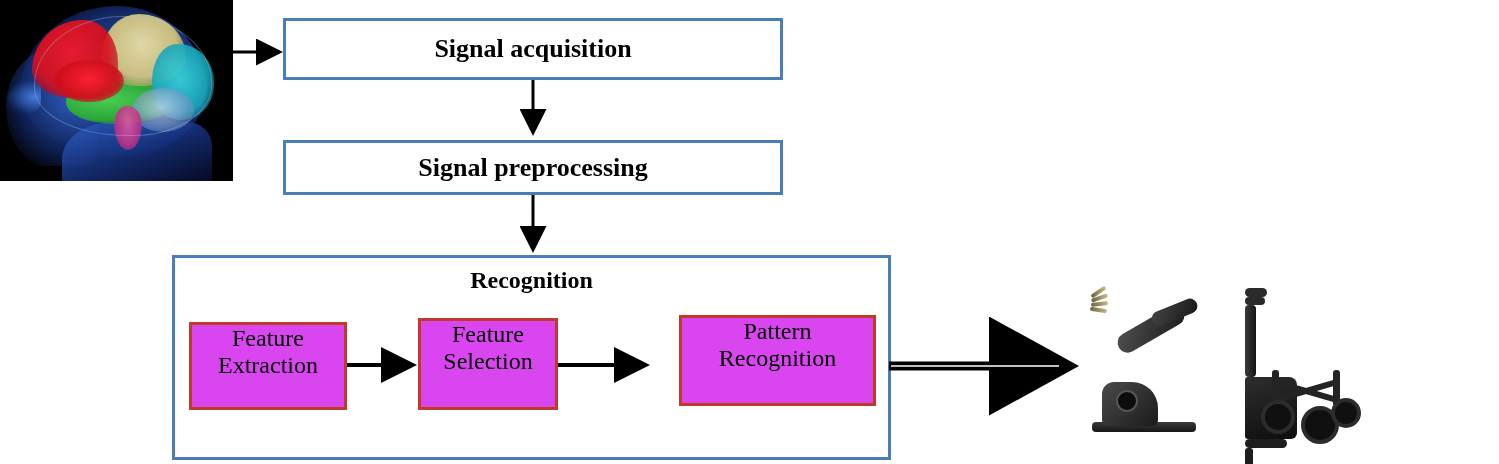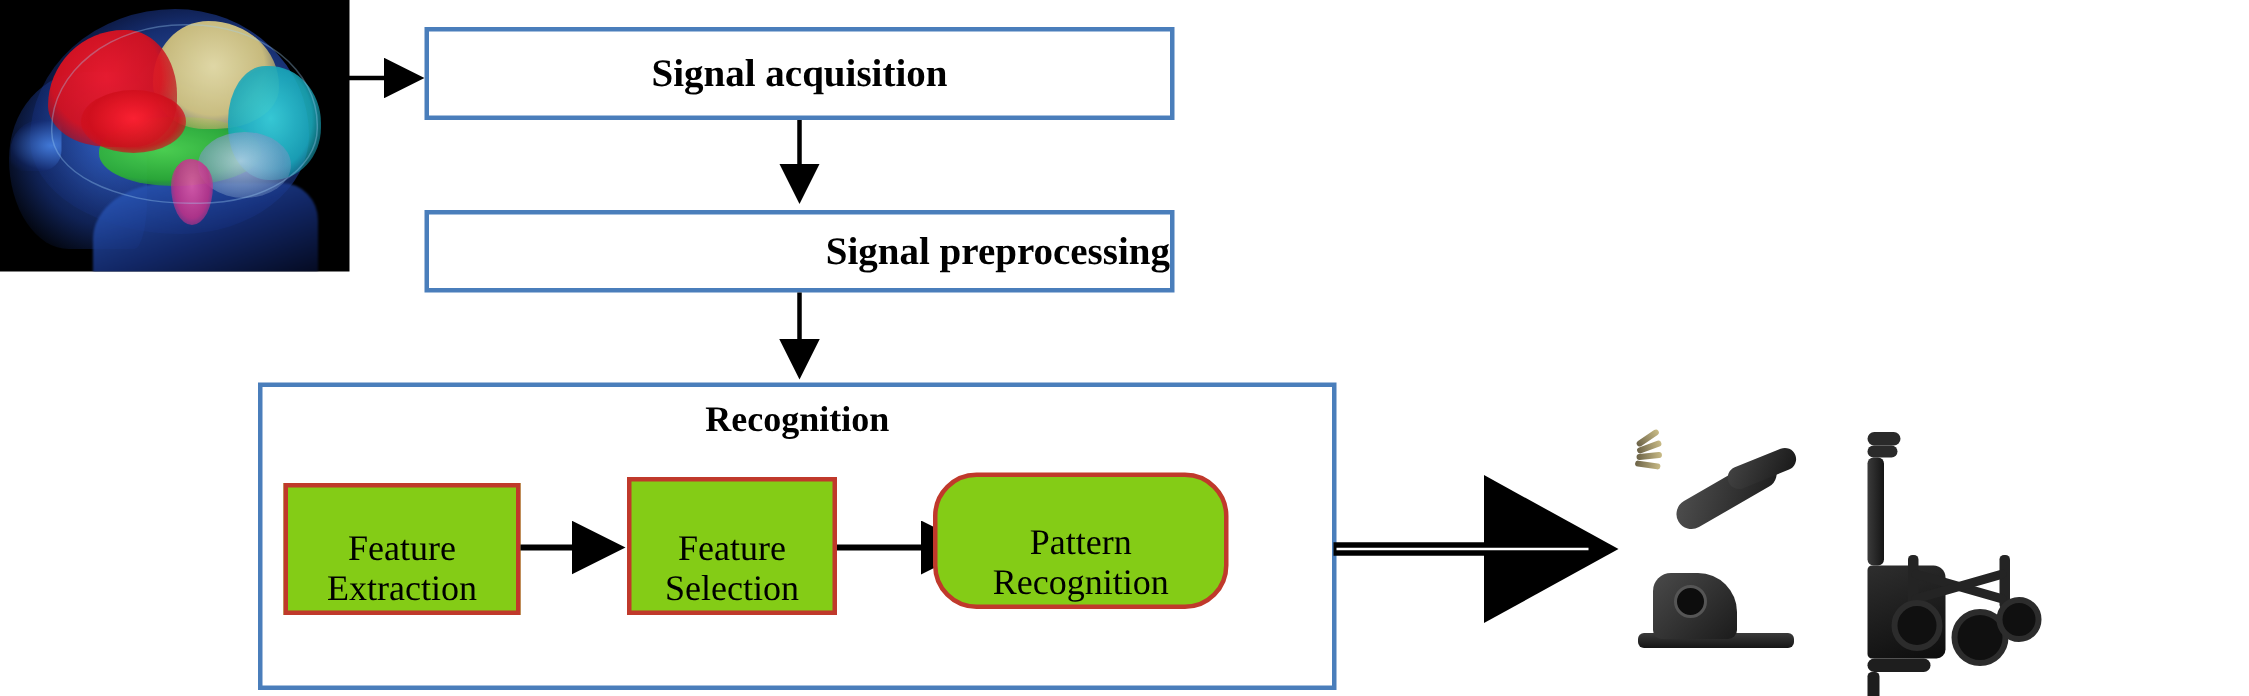--- a/index.html
+++ b/index.html
@@ -138,23 +138,23 @@
   .blue-box {
     position: absolute;
     box-sizing: border-box;
     border: 3px solid #4a7ebb;
     background: #ffffff;
   }
   .red-box {
     position: absolute;
     box-sizing: border-box;
     border: 3px solid #c0392b;
-    background: #84cc16;
+    background: #d946ef;
     display: flex;
-    align-items: flex-end;
+    align-items: flex-start;
     justify-content: center;
     text-align: center;
   }
   .box-label-bold {
     font-weight: bold;
     color: #000000;
     text-align: center;
     width: 100%;
   }
   .box-label-plain {
@@ -167,42 +167,42 @@
   #signal-acquisition-box {
     left: 283px; top: 18px; width: 500px; height: 62px;
     display: flex; align-items: center; justify-content: center;
   }
   #signal-acquisition-box .box-label-bold { font-size: 26px; }
 
   #signal-preprocessing-box {
     left: 283px; top: 140px; width: 500px; height: 55px;
     display: flex; align-items: center; justify-content: center;
   }
-  #signal-preprocessing-box .box-label-bold { font-size: 26px; text-align: right; }
+  #signal-preprocessing-box .box-label-bold { font-size: 26px; }
 
   #translation-box {
     left: 172px; top: 255px; width: 719px; height: 205px;
   }
   #translation-title {
     position: absolute;
     left: 0; right: 0;
     top: 9px;
     font-size: 24px;
     font-weight: bold;
     text-align: center;
     color: #000000;
   }
 
   #feature-extraction-box { left: 189px; top: 322px; width: 158px; height: 88px; }
   #feature-extraction-box .box-label-plain { font-size: 24px; }
 
   #feature-selection-box { left: 418px; top: 318px; width: 140px; height: 92px; }
   #feature-selection-box .box-label-plain { font-size: 24px; }
 
-  #pattern-recognition-box { left: 622px; top: 315px; width: 197px; height: 91px; border-radius: 29px; }
+  #pattern-recognition-box { left: 679px; top: 315px; width: 197px; height: 91px; }
   #pattern-recognition-box .box-label-plain { font-size: 24px; }
 
   
   .arrow-svg { position: absolute; overflow: visible; }
 
   #feedback-label {
     position: absolute;
     left: 910px;
     top: 318px;
     width: 160px;

